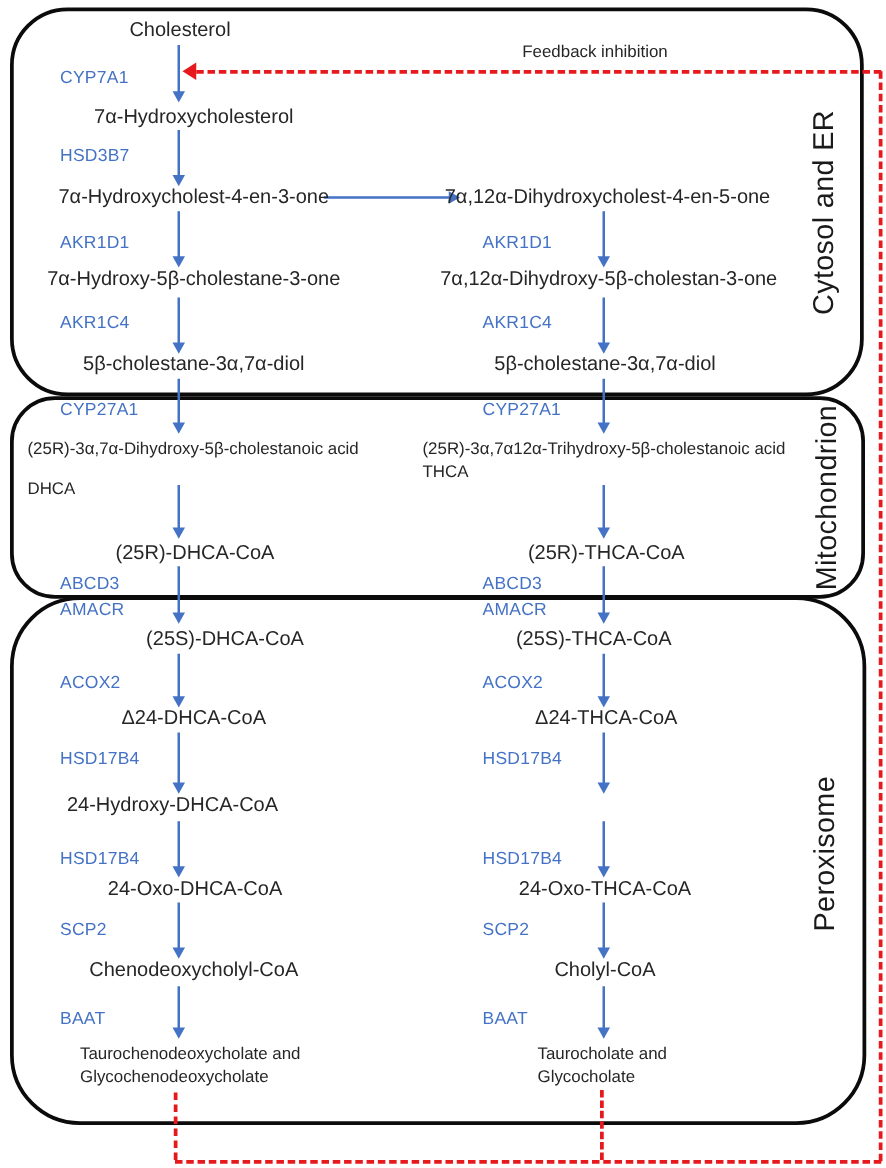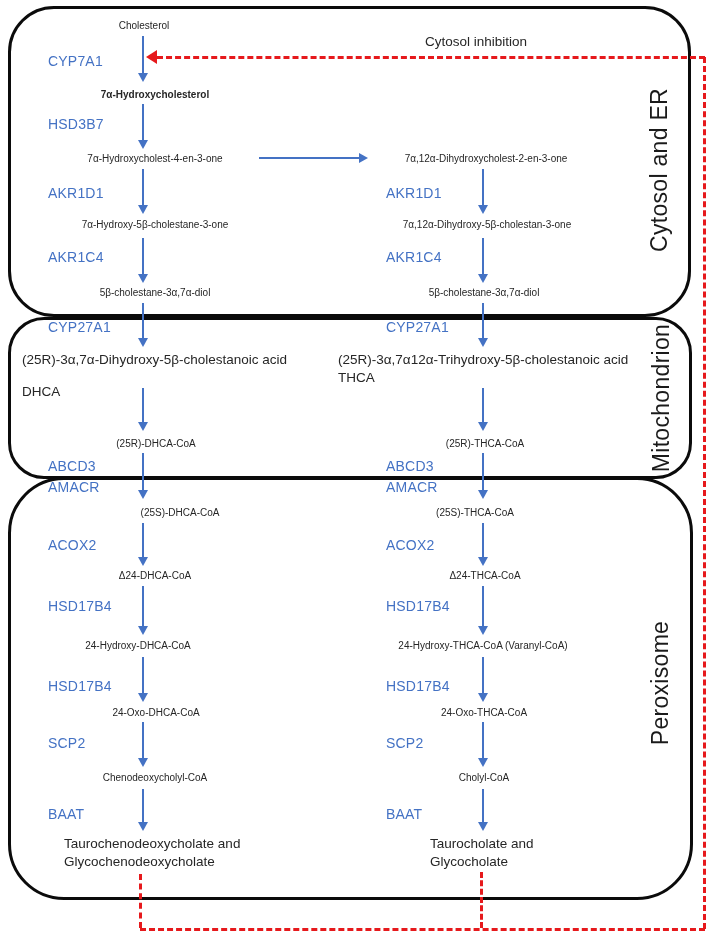--- a/index.html
+++ b/index.html
@@ -16,21 +16,21 @@
   }
   .compartment{
     position:absolute;border:3.5px solid var(--border);background:transparent;
   }
   .comp-label{
     position:absolute;transform:translate(-50%,-50%) rotate(-90deg);
     font-size:23px;color:#1a1a1a;white-space:nowrap;letter-spacing:.3px;
   }
   .met{
     position:absolute;transform:translate(-50%,-50%);
-    font-size:10px;color:var(--text);white-space:nowrap;
+    font-size:16px;color:var(--text);white-space:nowrap;
   }
   .met-l{
     position:absolute;transform:translateY(-50%);
     font-size:13.5px;color:var(--text);white-space:nowrap;
   }
   .enz{
     position:absolute;transform:translateY(-50%);
     font-size:14px;color:var(--enzyme);white-space:nowrap;letter-spacing:.2px;
   }
   .fb-label{
@@ -74,21 +74,21 @@
 <div class="canvas">
 
   <div class="compartment" style="left:8px;top:6px;width:677px;height:305px;border-radius:46px;"></div>
   <div class="compartment" style="left:8px;top:317px;width:678px;height:156px;border-radius:36px;"></div>
   <div class="compartment" style="left:8px;top:477px;width:679px;height:417px;border-radius:56px;"></div>
 
   <div class="comp-label" style="left:659px;top:170px;">Cytosol and ER</div>
   <div class="comp-label" style="left:661px;top:398px;">Mitochondrion</div>
   <div class="comp-label" style="left:660px;top:683px;">Peroxisome</div>
 
-  <div class="fb-label" style="left:476px;top:41px;">Cytosol inhibition</div>
+  <div class="fb-label" style="left:476px;top:41px;">Feedback inhibition</div>
   <div class="rd-head" style="left:146px;top:50px;"></div>
   <div class="rd-h" style="left:157px;top:55.5px;width:548px;"></div>
   <div class="rd-v" style="left:703px;top:57px;height:872px;"></div>
   <div class="rd-h" style="left:140px;top:927.5px;width:565px;"></div>
   <div class="rd-v" style="left:139px;top:874px;height:54px;"></div>
   <div class="rd-v" style="left:480px;top:872px;height:56px;"></div>
 
   <div class="va" style="left:137px;top:36px;height:46px;"></div>
   <div class="va" style="left:137px;top:104px;height:45px;"></div>
   <div class="va" style="left:137px;top:169px;height:45px;"></div>
@@ -109,44 +109,43 @@
   <div class="va" style="left:477px;top:453px;height:46px;"></div>
   <div class="va" style="left:477px;top:523px;height:43px;"></div>
   <div class="va" style="left:477px;top:586px;height:49px;"></div>
   <div class="va" style="left:477px;top:657px;height:45px;"></div>
   <div class="va" style="left:477px;top:722px;height:45px;"></div>
   <div class="va" style="left:477px;top:789px;height:42px;"></div>
 
   <div class="ha" style="left:259px;top:152px;width:109px;"></div>
 
   <div class="met" style="left:144px;top:25px;">Cholesterol</div>
-  <div class="met" style="left:155px;top:94px;font-weight:bold;">7α-Hydroxycholesterol</div>
+  <div class="met" style="left:155px;top:94px;">7α-Hydroxycholesterol</div>
   <div class="met" style="left:155px;top:158px;">7α-Hydroxycholest-4-en-3-one</div>
   <div class="met" style="left:155px;top:224px;">7α-Hydroxy-5β-cholestane-3-one</div>
   <div class="met" style="left:155px;top:292px;">5β-cholestane-3α,7α-diol</div>
   <div class="met-l" style="left:22px;top:359px;">(25R)-3α,7α-Dihydroxy-5β-cholestanoic acid</div>
   <div class="met-l" style="left:22px;top:377px;margin-top:14px;">DHCA</div>
   <div class="met" style="left:156px;top:443px;">(25R)-DHCA-CoA</div>
   <div class="met" style="left:156px;top:512px;margin-left:24px;">(25S)-DHCA-CoA</div>
   <div class="met" style="left:155px;top:575px;">Δ24-DHCA-CoA</div>
   <div class="met" style="left:138px;top:645px;">24-Hydroxy-DHCA-CoA</div>
   <div class="met" style="left:156px;top:712px;">24-Oxo-DHCA-CoA</div>
   <div class="met" style="left:155px;top:777px;">Chenodeoxycholyl-CoA</div>
   <div class="met-l" style="left:64px;top:843px;">Taurochenodeoxycholate and</div>
   <div class="met-l" style="left:64px;top:861px;">Glycochenodeoxycholate</div>
 
-  <div class="met" style="left:486px;top:158px;">7α,12α-Dihydroxycholest-2-en-3-one</div>
+  <div class="met" style="left:486px;top:158px;">7α,12α-Dihydroxycholest-4-en-5-one</div>
   <div class="met" style="left:487px;top:224px;">7α,12α-Dihydroxy-5β-cholestan-3-one</div>
   <div class="met" style="left:484px;top:292px;">5β-cholestane-3α,7α-diol</div>
   <div class="met-l" style="left:338px;top:359px;">(25R)-3α,7α12α-Trihydroxy-5β-cholestanoic acid</div>
   <div class="met-l" style="left:338px;top:377px;">THCA</div>
   <div class="met" style="left:485px;top:443px;">(25R)-THCA-CoA</div>
   <div class="met" style="left:475px;top:512px;">(25S)-THCA-CoA</div>
   <div class="met" style="left:485px;top:575px;">Δ24-THCA-CoA</div>
-  <div class="met" style="left:483px;top:645px;">24-Hydroxy-THCA-CoA (Varanyl-CoA)</div>
   <div class="met" style="left:484px;top:712px;">24-Oxo-THCA-CoA</div>
   <div class="met" style="left:484px;top:777px;">Cholyl-CoA</div>
   <div class="met-l" style="left:430px;top:843px;">Taurocholate and</div>
   <div class="met-l" style="left:430px;top:861px;">Glycocholate</div>
 
   <div class="enz" style="left:48px;top:61px;">CYP7A1</div>
   <div class="enz" style="left:48px;top:124px;">HSD3B7</div>
   <div class="enz" style="left:48px;top:193px;">AKR1D1</div>
   <div class="enz" style="left:48px;top:257px;">AKR1C4</div>
   <div class="enz" style="left:48px;top:327px;">CYP27A1</div>

